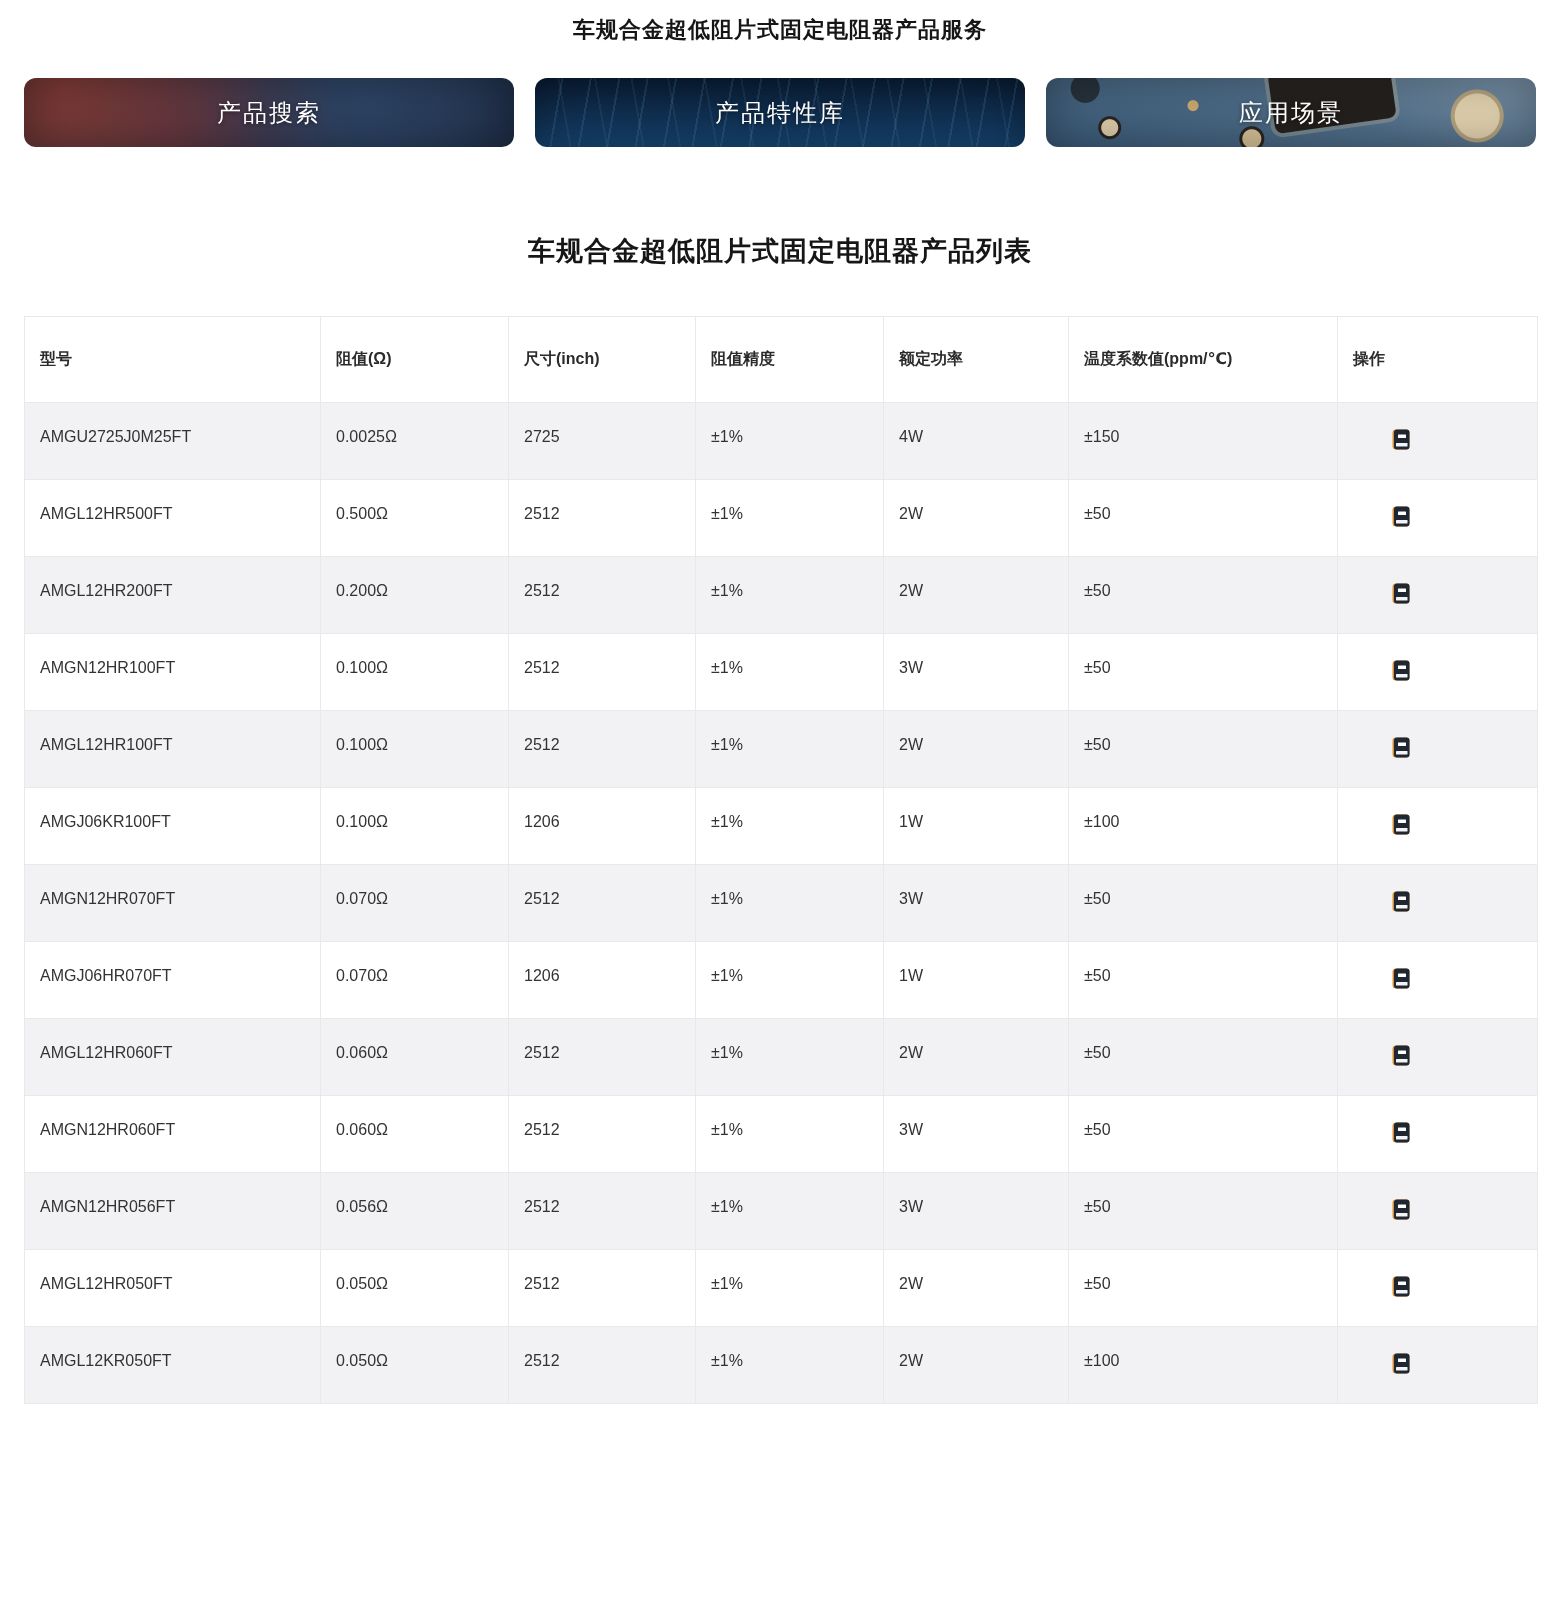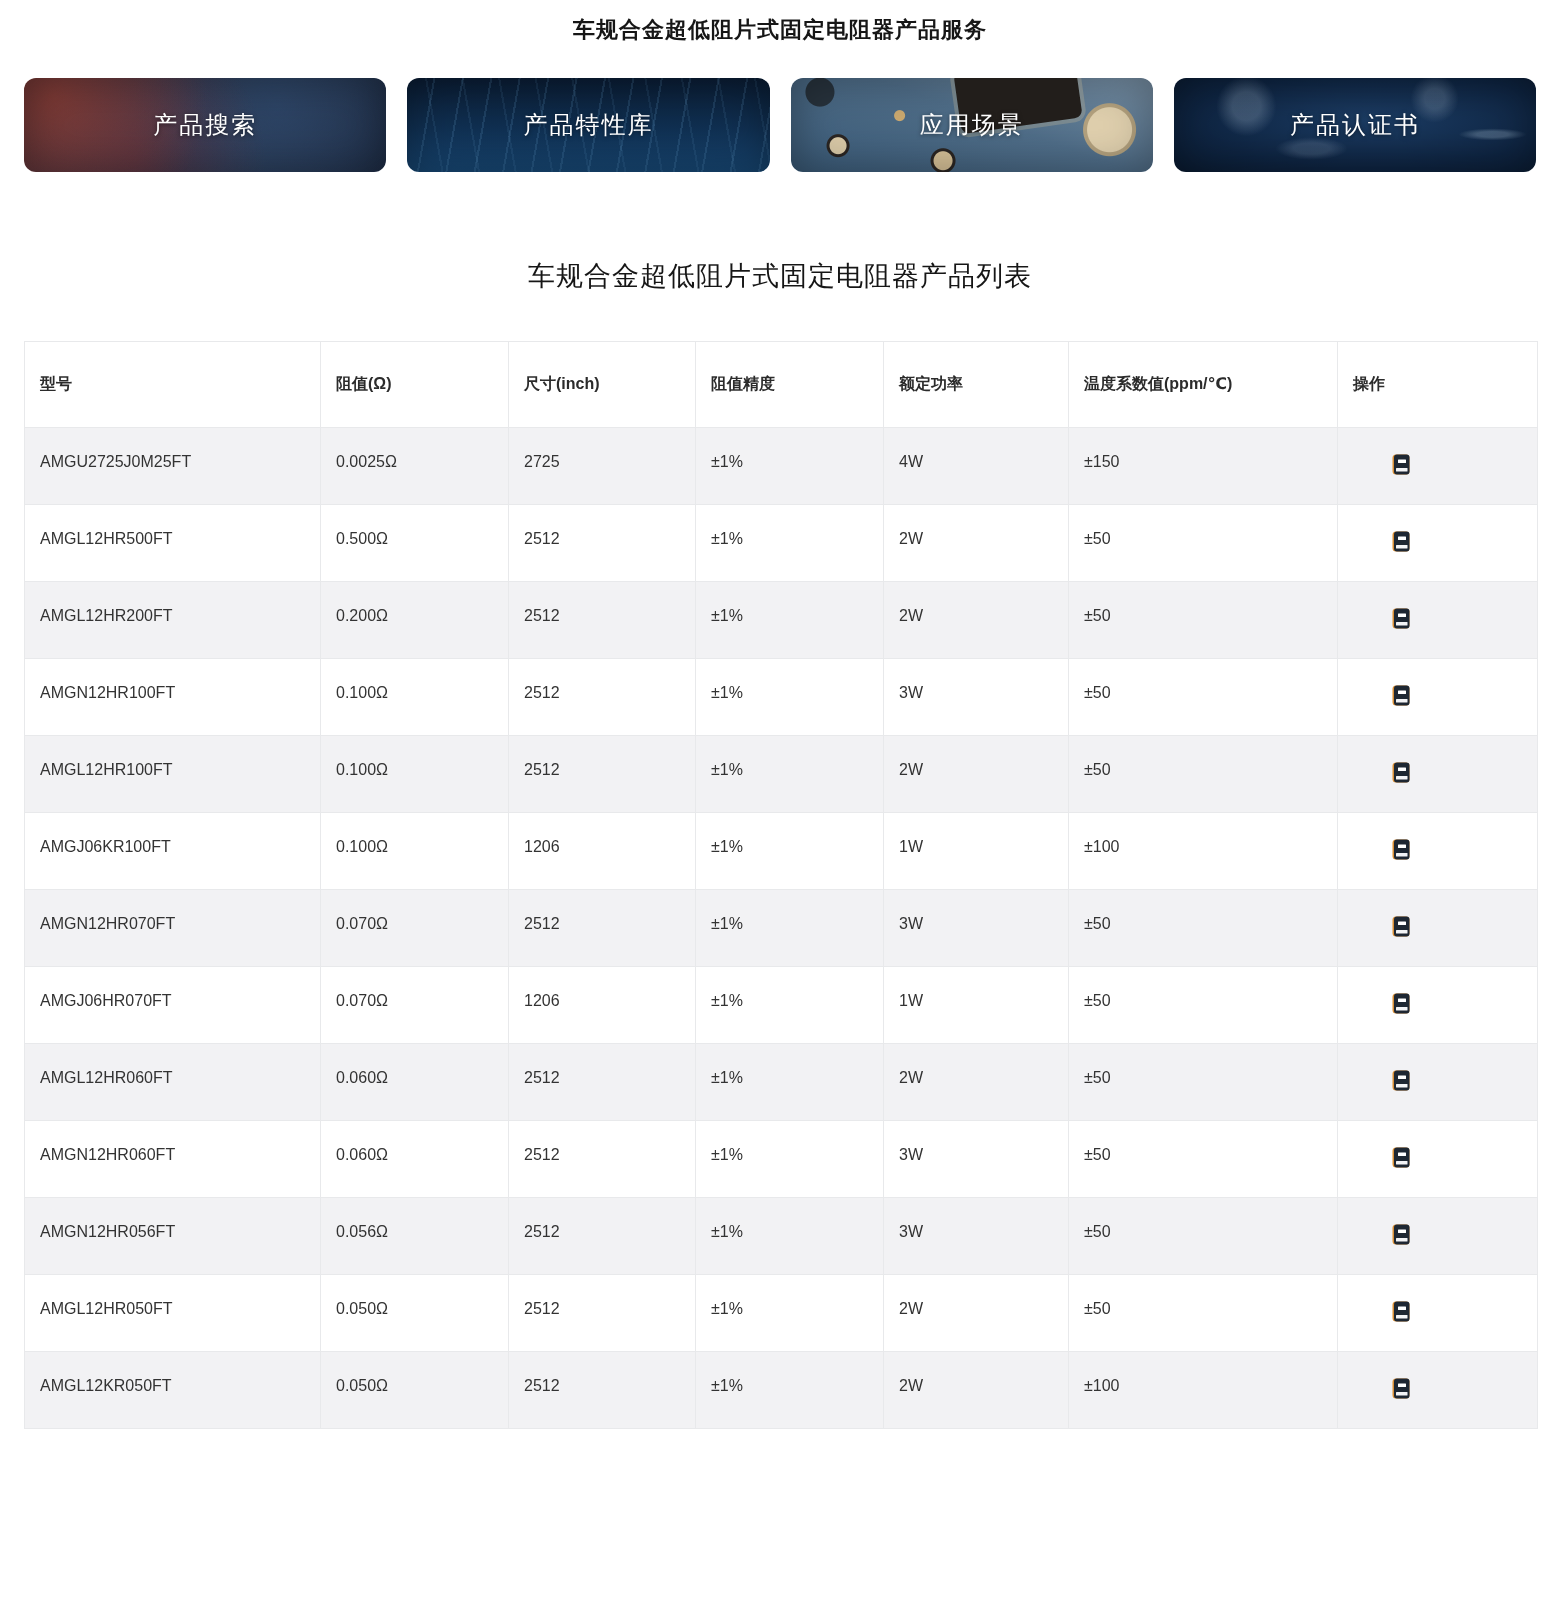--- a/index.html
+++ b/index.html
@@ -20,21 +20,21 @@
   .page-title{
     margin-top:15px;text-align:center;
     font-size:22px;font-weight:bold;color:var(--title-color);
     letter-spacing:1px;
   }
   
   .cards{
     display:flex;gap:21px;margin:33px 24px 0;
   }
   .card{
-    position:relative;flex:1;height:94px;border-radius:12px;overflow:hidden;
+    position:relative;flex:1;height:69px;border-radius:12px;overflow:hidden;
     display:flex;align-items:center;justify-content:center;
     cursor:pointer;box-shadow:inset 0 0 46px rgba(0,0,0,.35);
   }
   .card-label{
     position:relative;z-index:3;color:#ffffff;font-size:24px;letter-spacing:2px;
     text-shadow:0 1px 4px rgba(0,0,0,.55);
   }
   .bg-chip{
     background:
       radial-gradient(circle at 8% 20%, rgba(140,60,50,.75), transparent 45%),
@@ -66,21 +66,21 @@
     background:
       radial-gradient(circle at 20% 30%, rgba(160,180,200,.30) 0 14px, transparent 30px),
       radial-gradient(ellipse at 38% 75%, rgba(150,170,195,.22) 0 18px, transparent 36px),
       radial-gradient(circle at 72% 22%, rgba(170,190,210,.25) 0 10px, transparent 24px),
       radial-gradient(ellipse at 88% 60%, rgba(160,185,205,.32) 0 16px, transparent 34px),
       radial-gradient(ellipse at 55% 45%, #1c3c63 0%, #0e2441 65%, #0a1b31 100%);
   }
   
   .list-title{
     margin-top:86px;text-align:center;
-    font-size:27px;font-weight:normal;color:var(--title-color);
+    font-size:27px;font-weight:bold;color:var(--title-color);
     letter-spacing:1px;
   }
   
   table{
     margin:47px 24px 0;width:1513px;
     border-collapse:collapse;table-layout:fixed;
     font-size:16px;color:var(--text-main);
   }
   th,td{
     border:1px solid var(--table-border);
@@ -106,23 +106,20 @@
 
 <div class="cards">
   <div class="card bg-chip">
     <span class="card-label">产品搜索</span>
   </div>
   <div class="card bg-rays">
     <span class="card-label">产品特性库</span>
   </div>
   <div class="card bg-board">
     <span class="card-label">应用场景</span>
-  </div>
-  <div class="card bg-map">
-    <span class="card-label">产品认证书</span>
   </div>
 </div>
 
 <h2 class="list-title">车规合金超低阻片式固定电阻器产品列表</h2>
 
 <table>
   <colgroup>
     <col style="width:296px">
       <col style="width:188px">
       <col style="width:187px">

